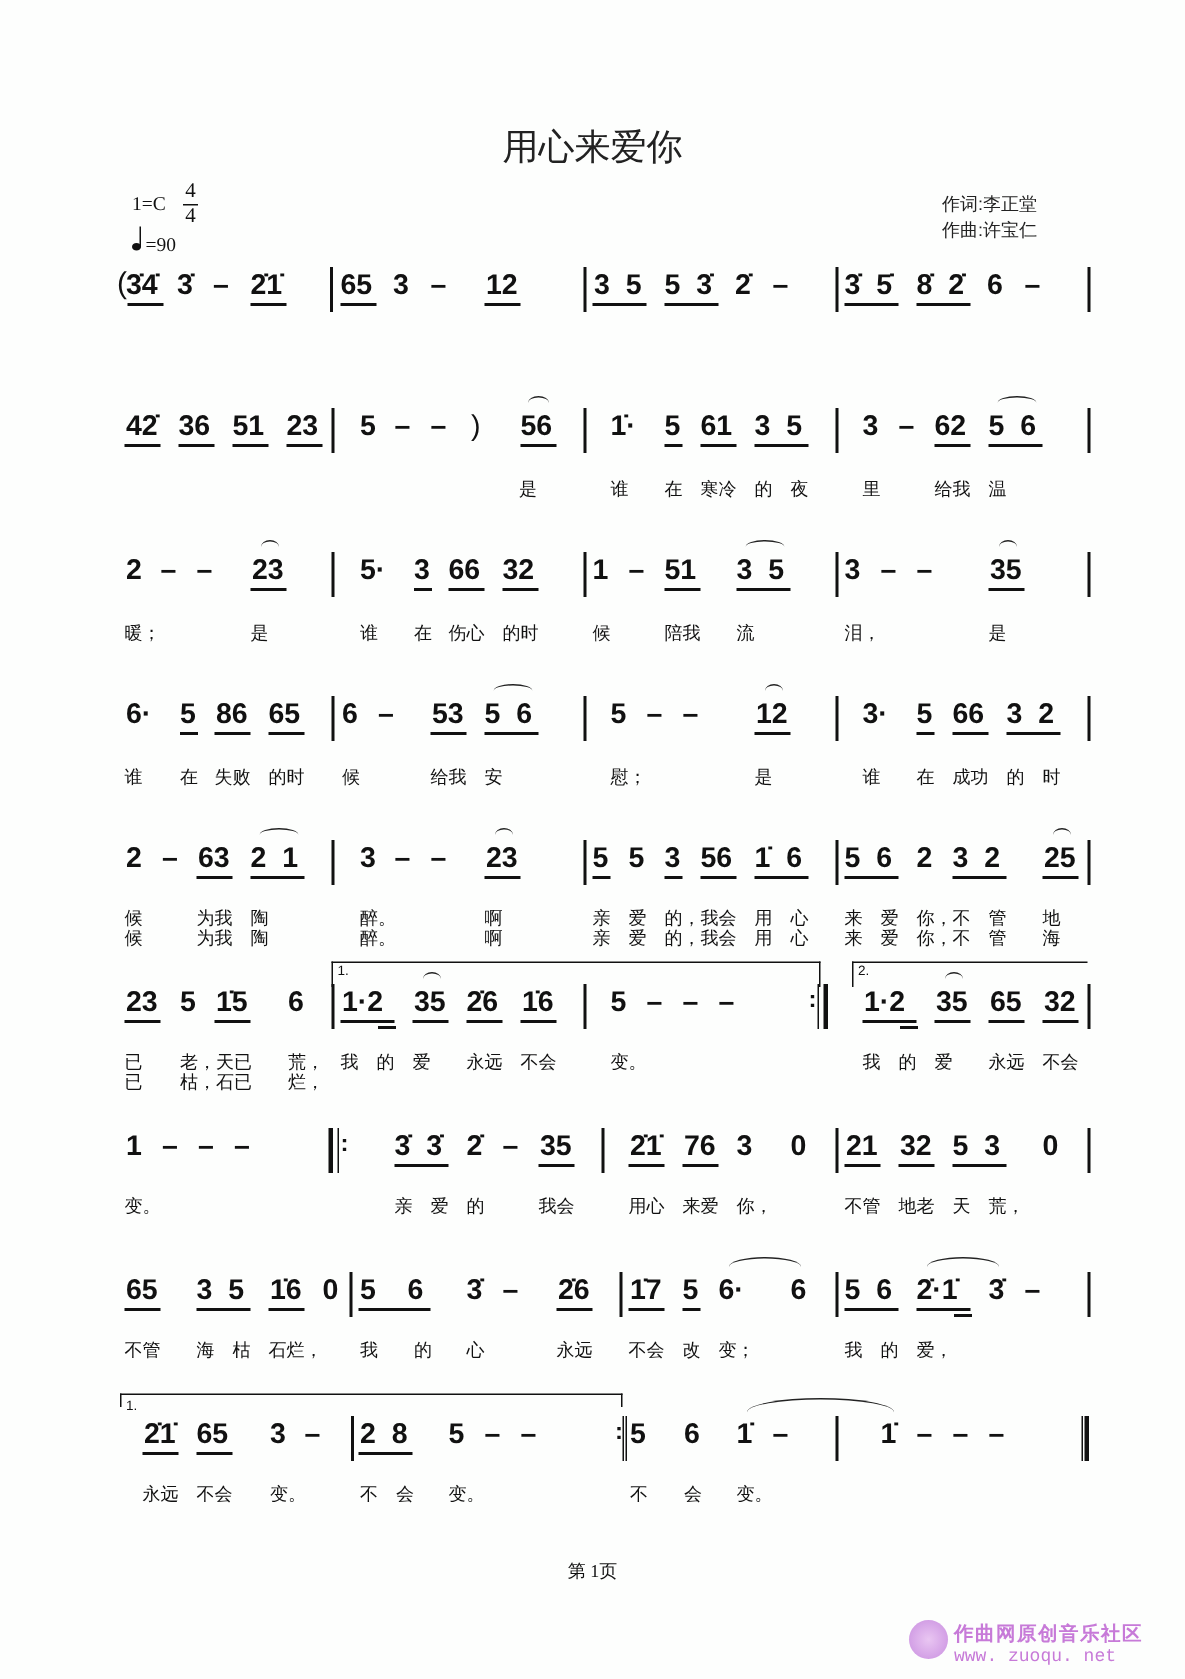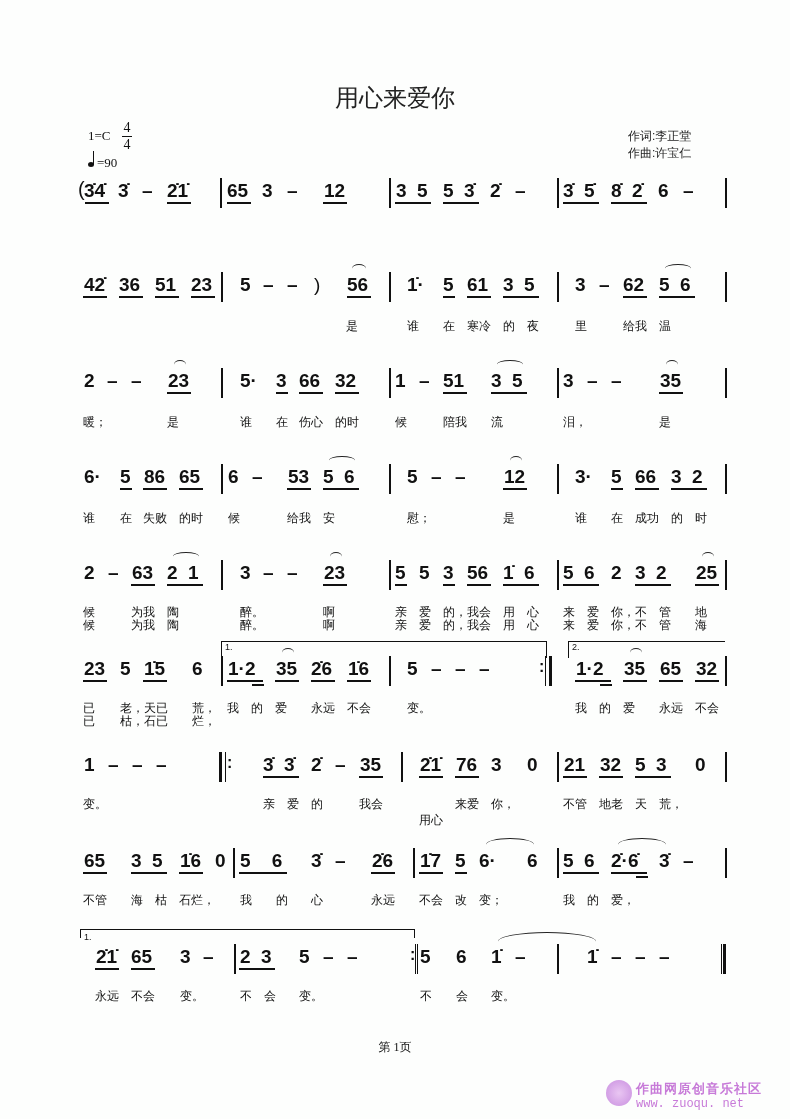--- a/index.html
+++ b/index.html
@@ -372,21 +372,21 @@
     <span class="ul" style="left:599px;top:24px;width:24px"></span>
   <span class="n" style="left:635px;top:2px">5  3</span>
     <span class="ul" style="left:635px;top:24px;width:36px"></span>
   <span class="n" style="left:695px;top:2px">0</span>
   <span class="bar" style="left:725px;top:0"></span>
   <span class="ly" style="left:83px;top:44px">变。</span>
   <span class="ly" style="left:263px;top:44px">亲</span>
   <span class="ly" style="left:287px;top:44px">爱</span>
   <span class="ly" style="left:311px;top:44px">的</span>
   <span class="ly" style="left:359px;top:44px">我会</span>
-  <span class="ly" style="left:419px;top:60px">用心</span>
+  <span class="ly" style="left:419px;top:44px">用心</span>
   <span class="ly" style="left:455px;top:44px">来爱</span>
   <span class="ly" style="left:491px;top:44px">你，</span>
   <span class="ly" style="left:563px;top:44px">不管</span>
   <span class="ly" style="left:599px;top:44px">地老</span>
   <span class="ly" style="left:635px;top:44px">天</span>
   <span class="ly" style="left:659px;top:44px">荒，</span>
 </div>
 
 <div class="line" style="top:848px">
   <span class="n" style="left:84px;top:2px">65</span>
@@ -408,21 +408,21 @@
     <span class="ul" style="left:419px;top:24px;width:24px"></span>
   <span class="n" style="left:455px;top:2px">5</span>
     <span class="ul" style="left:455px;top:24px;width:12px"></span>
   <span class="arc" style="left:486px;top:-10px;width:48px;height:12px"></span>
   <span class="n" style="left:479px;top:2px">6·</span>
   <span class="n" style="left:527px;top:2px">6</span>
   <span class="bar" style="left:557px;top:0"></span>
   <span class="n" style="left:563px;top:2px">5  6</span>
     <span class="ul" style="left:563px;top:24px;width:36px"></span>
   <span class="arc" style="left:618px;top:-10px;width:48px;height:12px"></span>
-  <span class="n" style="left:611px;top:2px">2̇·6̇</span>
+  <span class="n" style="left:611px;top:2px">2̇·1̇</span>
     <span class="ul" style="left:611px;top:24px;width:36px"></span>
     <span class="ul" style="left:636px;top:28px;width:12px"></span>
   <span class="n" style="left:659px;top:2px">3̇</span>
   <span class="n" style="left:683px;top:2px">–</span>
   <span class="bar" style="left:725px;top:0"></span>
   <span class="ly" style="left:83px;top:44px">不管</span>
   <span class="ly" style="left:131px;top:44px">海</span>
   <span class="ly" style="left:155px;top:44px">枯</span>
   <span class="ly" style="left:179px;top:44px">石烂，</span>
   <span class="ly" style="left:240px;top:44px">我</span>
@@ -441,21 +441,21 @@
   <div class="volta" style="left:80px;top:-15px;width:333px;border-right:1px solid #111;height:8px">
       <span style="top:2px">1.</span>
     </div>
   <span class="n" style="left:96px;top:2px">2̇1̇</span>
     <span class="ul" style="left:95px;top:24px;width:24px"></span>
   <span class="n" style="left:131px;top:2px">65</span>
     <span class="ul" style="left:131px;top:24px;width:24px"></span>
   <span class="n" style="left:180px;top:2px">3</span>
   <span class="n" style="left:203px;top:2px">–</span>
   <span class="bar" style="left:234px;top:0"></span>
-  <span class="n" style="left:240px;top:2px">2  3</span>
+  <span class="n" style="left:240px;top:2px">2  8</span>
     <span class="ul" style="left:239px;top:24px;width:36px"></span>
   <span class="n" style="left:299px;top:2px">5</span>
   <span class="n" style="left:323px;top:2px">–</span>
   <span class="n" style="left:347px;top:2px">–</span>
   <span class="n" style="left:410px;top:2px;font-size:16px">:</span>
   <span class="dbl" style="left:415px;top:0;width:1px;border-left-width:1.5px;border-right-width:1.5px"></span>
   <span class="n" style="left:420px;top:2px">5</span>
   <span class="n" style="left:456px;top:2px">6</span>
   <span class="arc" style="left:498px;top:-12px;width:98px;height:18px"></span>
   <span class="n" style="left:491px;top:2px">1̇</span>

